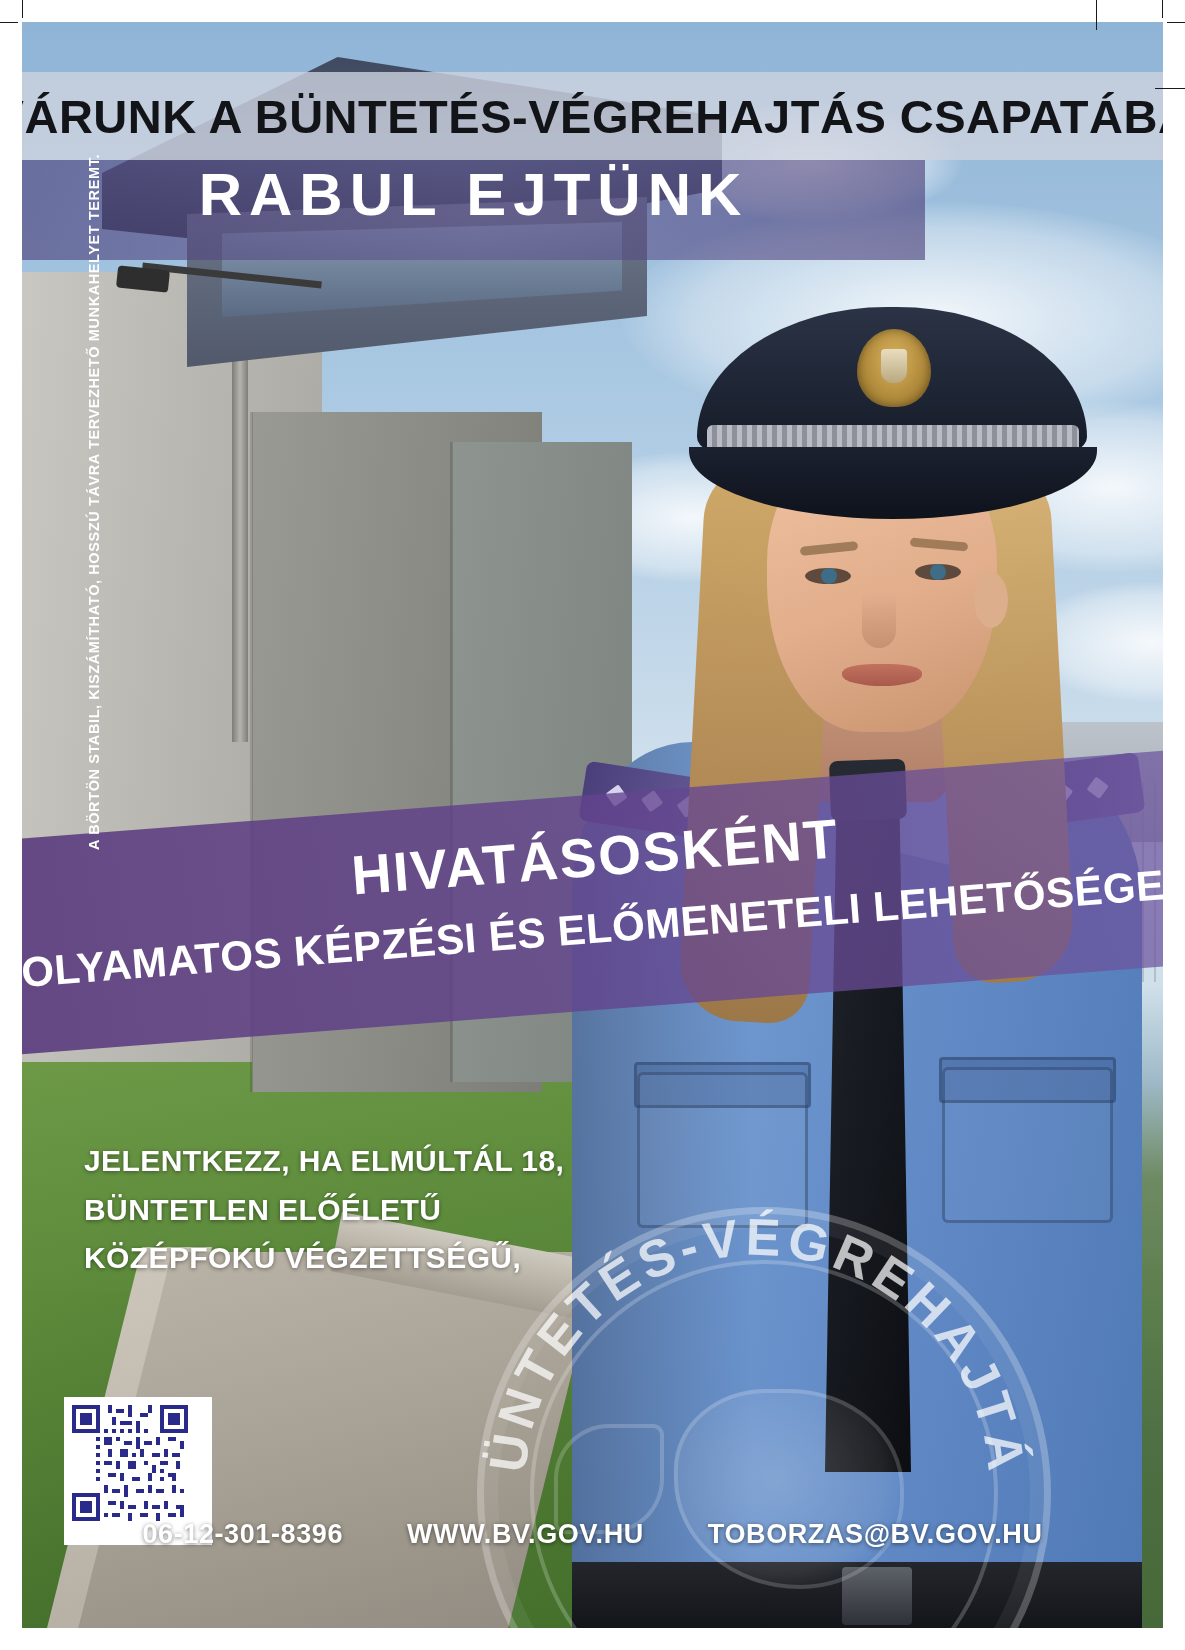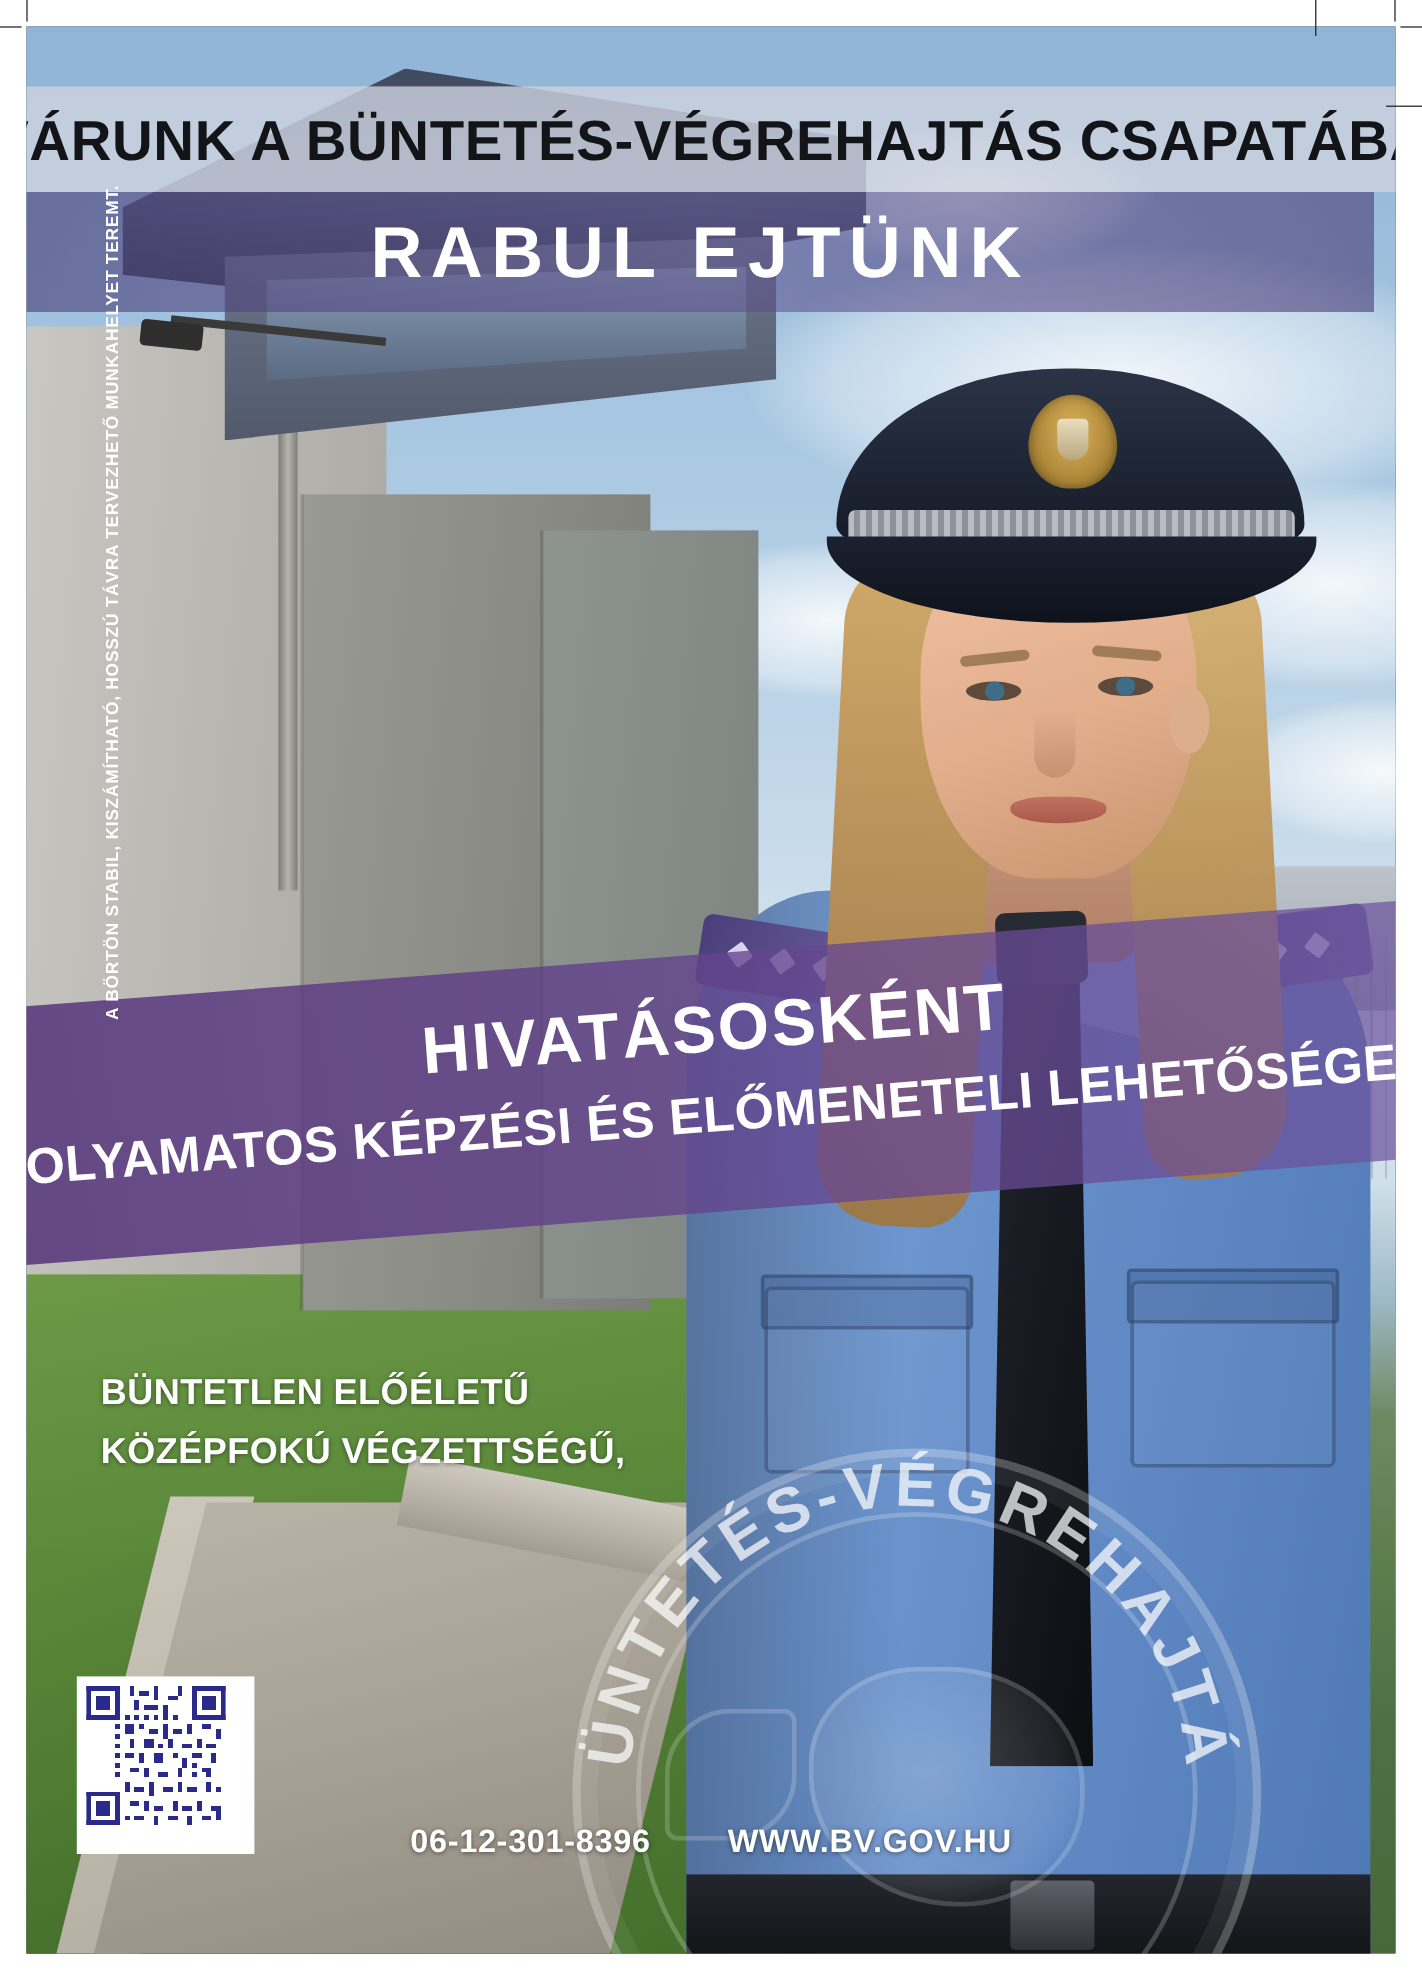--- a/index.html
+++ b/index.html
@@ -385,24 +385,23 @@
   .banner-top .txt {
     color: #121418;
     font-size: 47px;
     font-weight: bold;
     letter-spacing: 0.5px;
     white-space: nowrap;
     font-family: "Liberation Sans", sans-serif;
   }
   .banner-sub {
     position: absolute;
-    left: 0; top: 138px; width: 1123px; height: 100px;
+    left: 0; top: 138px; width: 903px; height: 100px;
     background: linear-gradient(90deg, rgba(74,62,120,0.62) 0%, rgba(92,80,140,0.55) 50%, rgba(74,62,120,0.62) 100%);
     display: flex;
-    align-items: center;
     justify-content: center;
     z-index: 25;
   }
   .banner-sub .txt {
     color: #ffffff;
     font-size: 60px;
     font-weight: bold;
     letter-spacing: 7px;
     white-space: nowrap;
   }
@@ -616,20 +615,21 @@
 
   <div class="side-text">A BÖRTÖN STABIL, KISZÁMÍTHATÓ, HOSSZÚ TÁVRA TERVEZHETŐ MUNKAHELYET TEREMT.</div>
 
   <div class="band-wrap">
     <div class="band"></div>
     <div class="band-line1">HIVATÁSOSKÉNT</div>
     <div class="band-line2">FOLYAMATOS KÉPZÉSI ÉS ELŐMENETELI LEHETŐSÉGEK</div>
   </div>
 
   <div class="reqs">
+    <div>JELENTKEZZ, HA ELMÚLTÁL 18,</div>
     <div>BÜNTETLEN ELŐÉLETŰ</div>
     <div>KÖZÉPFOKÚ VÉGZETTSÉGŰ,</div>
   </div>
 
   <div class="qr">
     <svg width="116" height="116" viewBox="0 0 29 29" shape-rendering="crispEdges" aria-hidden="true">
       <rect width="29" height="29" fill="#ffffff"></rect>
       <g fill="#2a2a8a">
 
         <rect x="0" y="0" width="7" height="1"></rect>
@@ -723,15 +723,16 @@
         <rect x="27" y="26" width="1" height="2"></rect>
         <rect x="22" y="16" width="1" height="1"></rect>
           <rect x="25" y="17" width="1" height="2"></rect>
       </g>
     </svg>
   </div>
 
   <div class="footer">
     <div class="item">06-12-301-8396</div>
     <div class="item">WWW.BV.GOV.HU</div>
+    <div class="item">TOBORZAS@BV.GOV.HU</div>
   </div>
 
 </div>
 
 </body></html>

